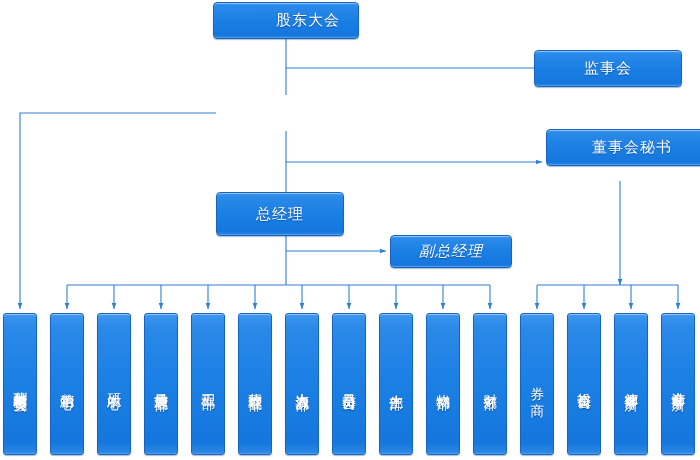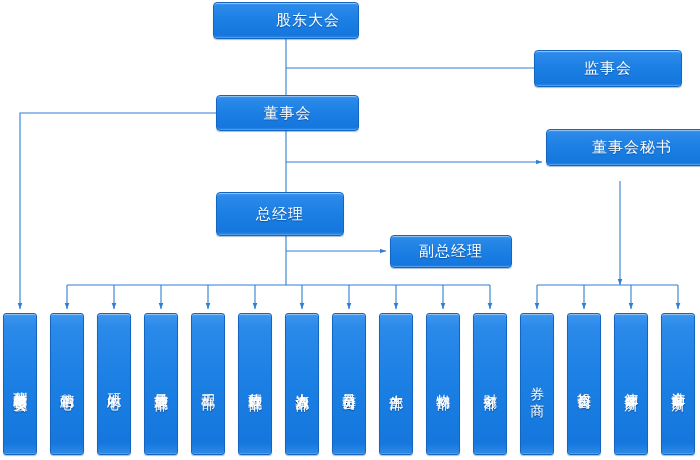--- a/index.html
+++ b/index.html
@@ -135,33 +135,30 @@
   </svg>
 
   <div class="node horizontal" style="left: 213px; top: 2px; width: 146px; height: 37px; padding-left: 48px;">
     <span class="node-label">股东大会</span>
   </div>
 
   <div class="node horizontal" style="left: 534px; top: 50px; width: 148px; height: 37px;">
     <span class="node-label">监事会</span>
   </div>
 
-  <div class="node horizontal" style="left: 216px; top: 95px; width: 143px; height: 36px;">
-    <span class="node-label">董事会</span>
-  </div>
 
   <div class="node horizontal" style="left: 546px; top: 129px; width: 172px; height: 37px;">
     <span class="node-label">董事会秘书</span>
   </div>
 
   <div class="node horizontal" style="left: 216px; top: 192px; width: 128px; height: 44px;">
     <span class="node-label">总经理</span>
   </div>
 
-  <div class="node horizontal" style="left: 390px; top: 235px; width: 122px; height: 33px;">
+  <div class="node horizontal" style="left: 390px; top: 235px; width: 122px; height: 33px; font-style: italic;">
     <span class="node-label">副总经理</span>
   </div>
 
   <div id="department-row">
       <div class="node vertical" style="left: 3px; top: 313px; width: 34px; height: 142px;">
         <span class="node-label">薪酬与考核委员会</span>
       </div>
       <div class="node vertical" style="left: 50px; top: 313px; width: 34px; height: 142px;">
         <span class="node-label">营销中心</span>
       </div>

